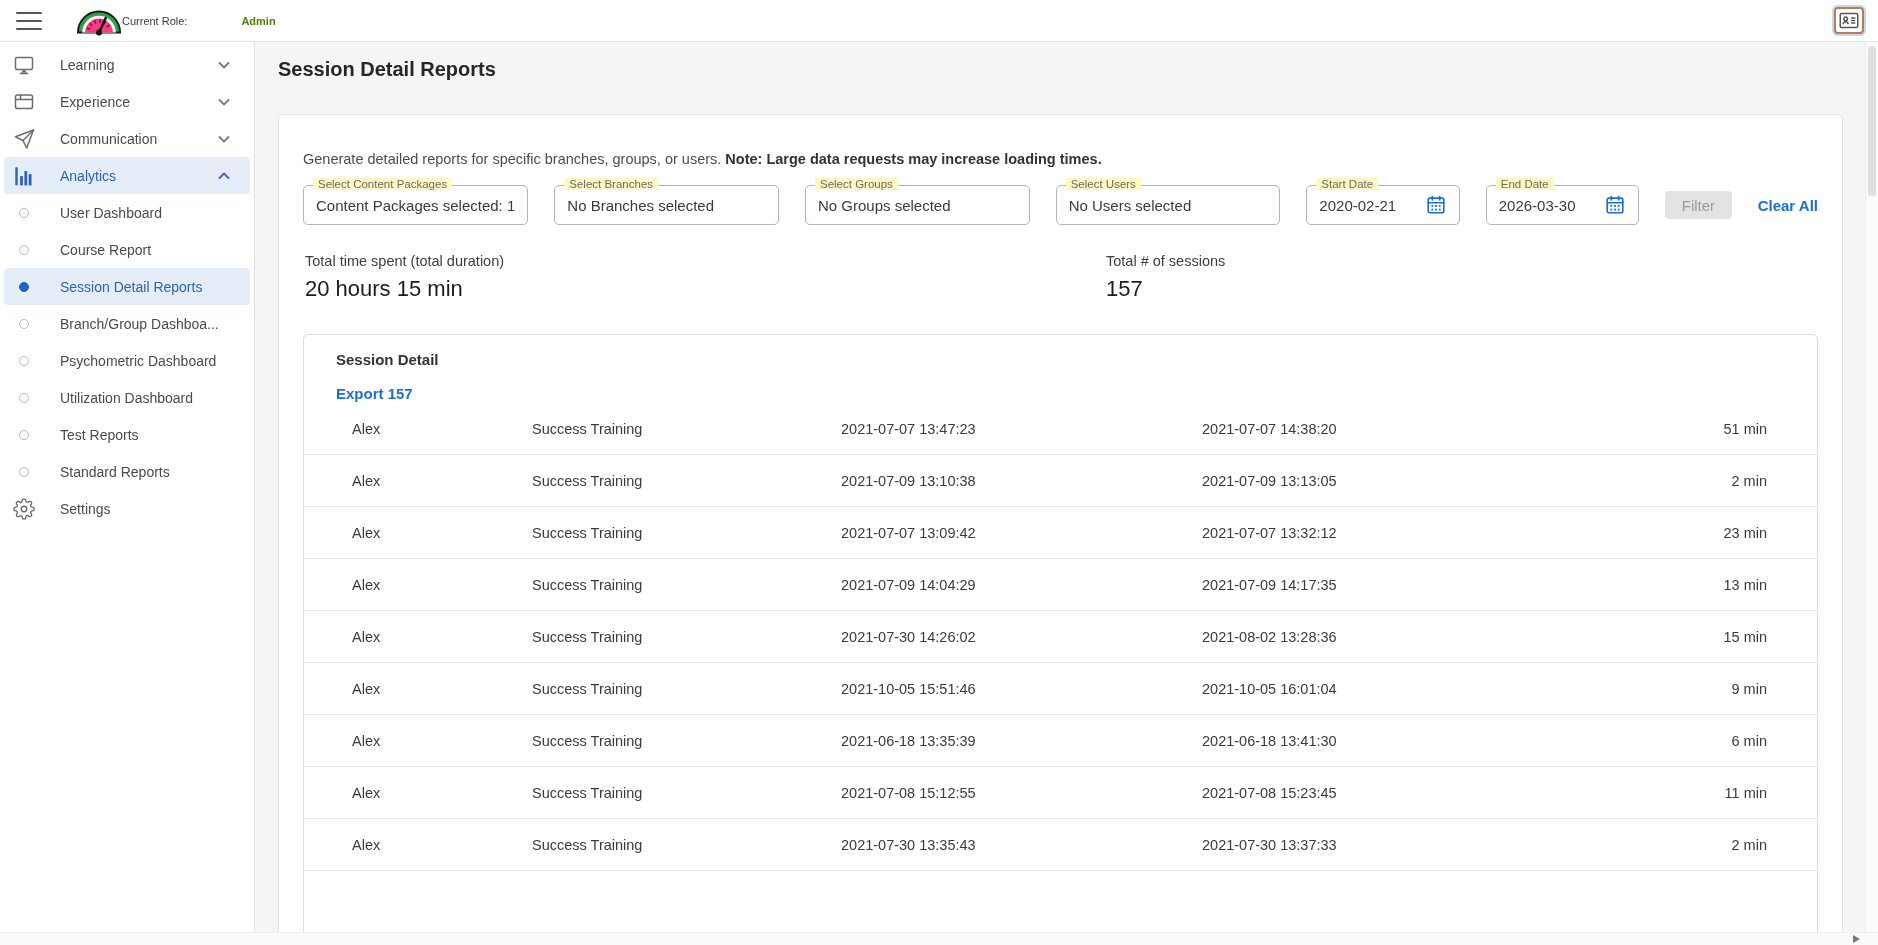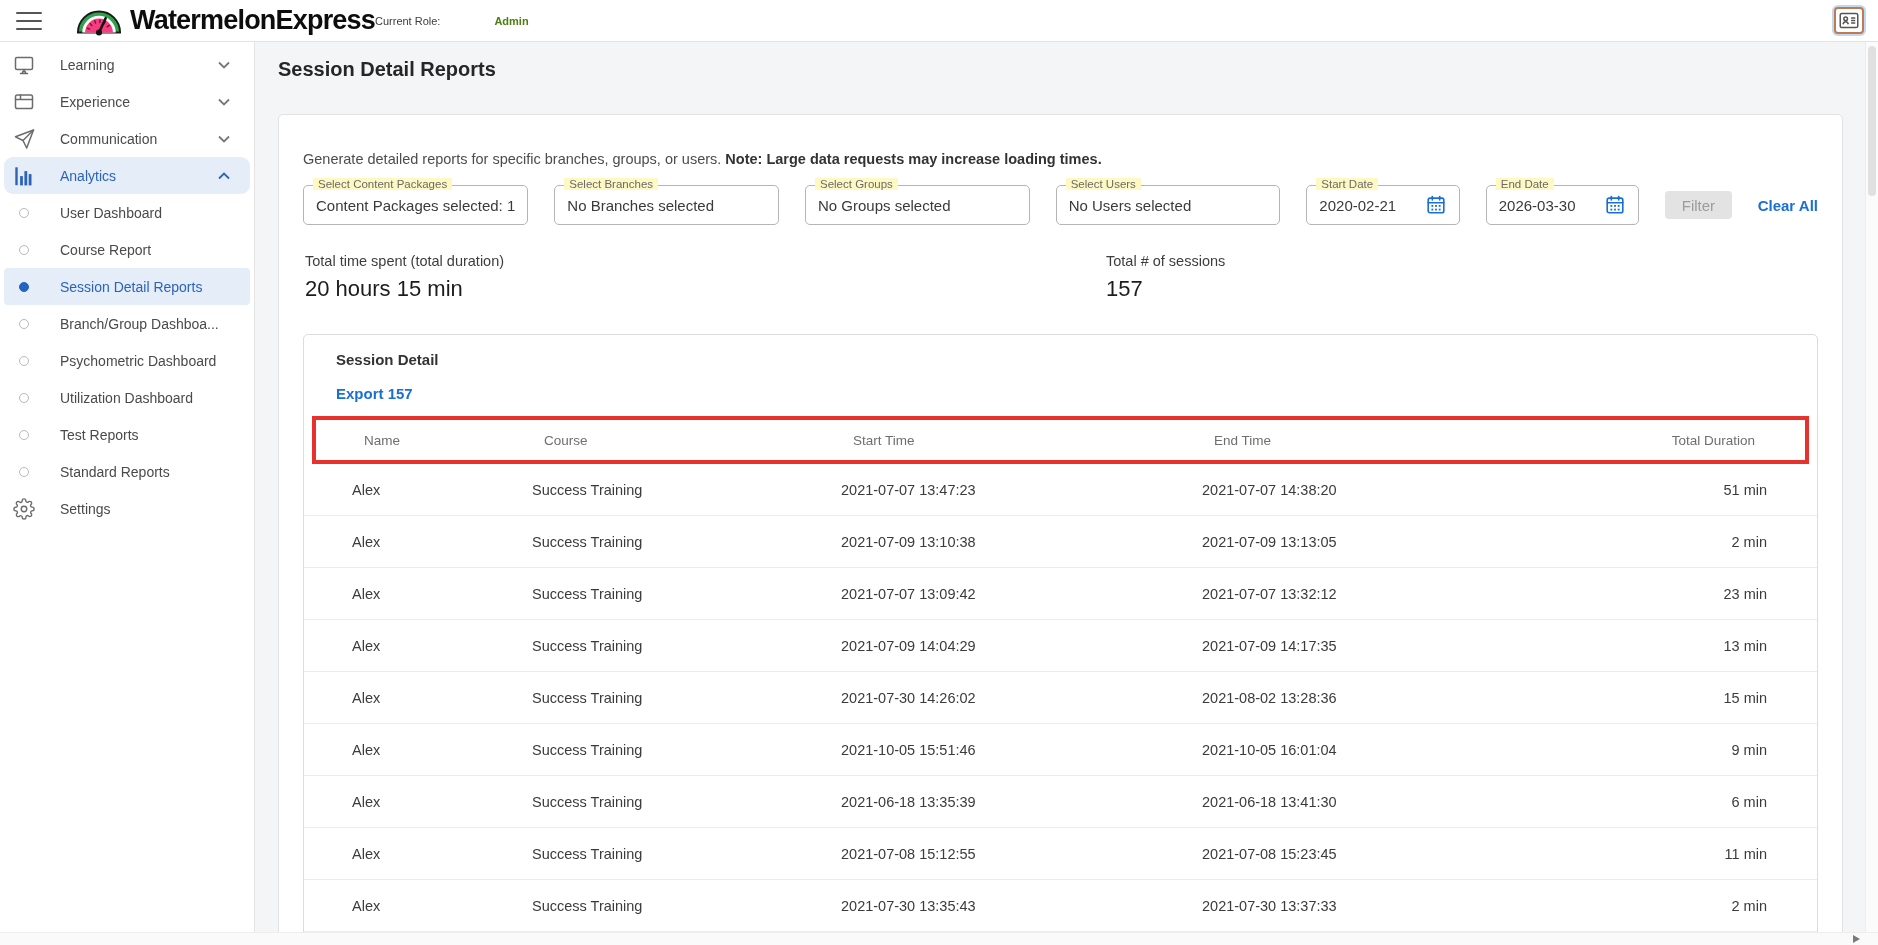--- a/index.html
+++ b/index.html
@@ -25,21 +25,21 @@
   
   .sidebar { position:absolute; top:42px; left:0; width:255px; bottom:13px; background:#fff;
              border-right:1px solid #e4e4e4; padding-top:4px; overflow:hidden; z-index:3; }
   .nav-item { height:37px; display:flex; align-items:center; cursor:pointer; margin:0 4px;
               border-radius:4px; }
   .nav-item .nicon { width:24px; height:24px; margin-left:8px; display:flex; align-items:center;
                      justify-content:center; flex:none; }
   .nav-item .nlabel { margin-left:24px; font-size:14px; color:#4a4a4a; white-space:nowrap;
                       overflow:hidden; text-overflow:ellipsis; }
   .nav-item .chev { margin-left:auto; margin-right:20px; display:flex; }
-  .nav-item.active { background:#e4edf8;border-radius:9px; }
+  .nav-item.active { background:#e4edf8; }
   .nav-item.active .nlabel { color:#2c63ba; }
   .sub-item { height:37px; display:flex; align-items:center; cursor:pointer; margin:0 4px; border-radius:4px; }
   .sub-item .dot { width:10px; height:10px; border:1.5px solid #b9b9b9; border-radius:50%;
                    margin-left:15px; flex:none; background:#fff; }
   .sub-item .nlabel { margin-left:31px; font-size:14px; color:#4a4a4a; white-space:nowrap;
                       overflow:hidden; text-overflow:ellipsis; }
   .sub-item.active { background:#e4edf8; }
   .sub-item.active .dot { background:#2264c0; border-color:#2264c0; }
   .sub-item.active .nlabel { color:#2c63ba; }
 
@@ -125,21 +125,20 @@
           <line x1="14.1" y1="23.4" x2="11.8" y2="22.6"></line>
           <line x1="16.5" y1="19.6" x2="14.8" y2="17.8"></line>
           <line x1="20.4" y1="17.1" x2="19.6" y2="14.8"></line>
           <line x1="24.9" y1="16.5" x2="25.1" y2="14.1"></line>
           <line x1="29.3" y1="17.9" x2="30.5" y2="15.7"></line>
           <line x1="32.6" y1="21.0" x2="34.7" y2="19.6"></line>
         </g>
         <line x1="24" y1="27" x2="31" y2="12" stroke="#111" stroke-width="2.6" stroke-linecap="round"></line>
         <circle cx="24" cy="27" r="3.2" fill="#111"></circle>
       </svg>
-      <span class="brand-text">WatermelonExpress</span>
     </div>
     <div class="role">
       <span class="role-label">Current Role:</span>
       <span class="role-value">Admin</span>
     </div>
     <div class="account-btn">
       <svg width="20" height="17" viewBox="0 0 24 20" fill="none" stroke="#555" stroke-width="1.8">
         <rect x="1.5" y="1.5" width="21" height="17" rx="2"></rect>
         <circle cx="8" cy="8" r="2.2"></circle>
         <path d="M4.8 14.5c.5-1.9 1.7-2.9 3.2-2.9s2.7 1 3.2 2.9"></path>
@@ -339,31 +338,20 @@
         <div class="stat">
           <div class="stat-label">Total # of sessions</div>
           <div class="stat-value">157</div>
         </div>
       </div>
 
       <div class="session-card">
         <h2 class="card-title">Session Detail</h2>
         <span class="export-link">Export 157</span>
 
-        <div class="red-annotation">
-          <div class="thead">
-            <div class="cells">
-              <div class="cell c-name">Name</div>
-              <div class="cell c-course">Course</div>
-              <div class="cell c-start">Start Time</div>
-              <div class="cell c-end">End Time</div>
-              <div class="cell c-dur">Total Duration</div>
-            </div>
-          </div>
-        </div>
 
         <div class="tbody">
           <div class="trow">
             <div class="cell c-name">Alex</div>
             <div class="cell c-course">Success Training</div>
             <div class="cell c-start">2021-07-07 13:47:23</div>
             <div class="cell c-end">2021-07-07 14:38:20</div>
             <div class="cell c-dur">51 min</div>
           </div>
           <div class="trow">

